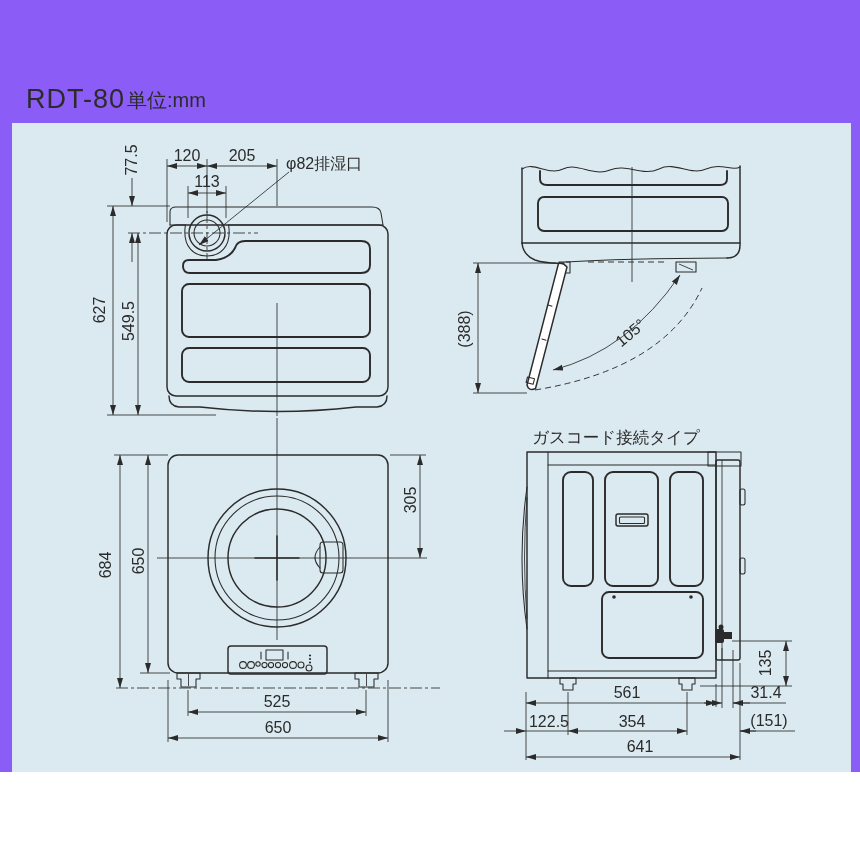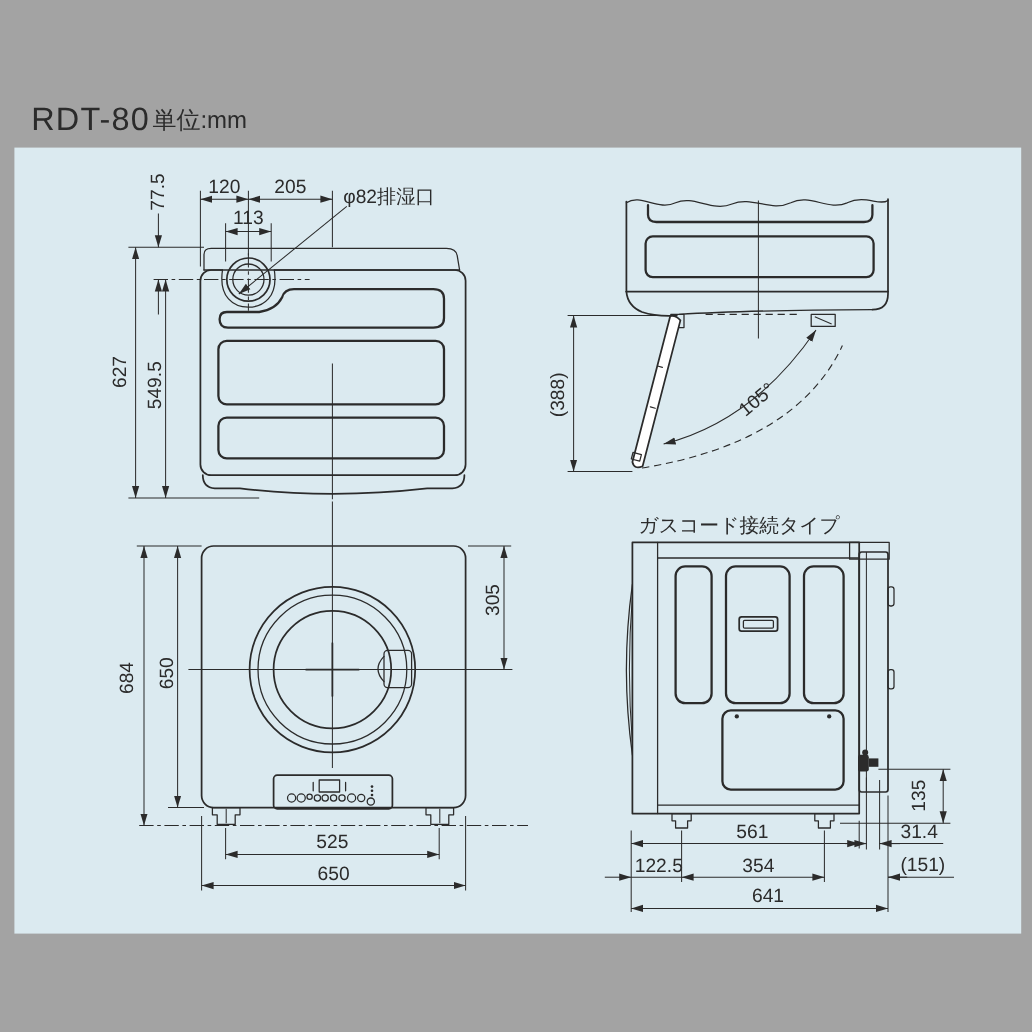--- a/index.html
+++ b/index.html
@@ -1,17 +1,17 @@
 <!DOCTYPE html>
 <html style="--panel: #dbeaf0; --line: #2b2b2b;"><head>
 <meta charset="utf-8">
 <style>
   :root { --panel:#dbeaf0; --line:#2b2b2b; }
   html,body{margin:0;padding:0;background:#ffffff;}
-  .stage{position:relative;width:860px;height:860px;background:#a3a3a3;overflow:hidden;text-align:center;}
+  .stage{position:relative;width:860px;height:772px;background:#8b5cf6;overflow:hidden;text-align:center;}
   svg text{font-family:"Liberation Sans","DejaVu Sans",sans-serif;fill:var(--line);}
   .hd1{font-size:27px;letter-spacing:1px;}
   .hd2{font-size:20px;}
   .ttl{font-size:16.5px;}
   .dt{font-size:16px;}
   .mid{text-anchor:middle;}
   .w2{fill:none;stroke:var(--line);stroke-width:1.9;stroke-linejoin:round;stroke-linecap:round;}
   .w15{fill:none;stroke:var(--line);stroke-width:1.45;stroke-linejoin:round;stroke-linecap:round;}
   .w1{fill:none;stroke:var(--line);stroke-width:1.05;stroke-linejoin:round;stroke-linecap:round;}
   .t{fill:none;stroke:var(--line);stroke-width:0.85;stroke-linecap:butt;}

